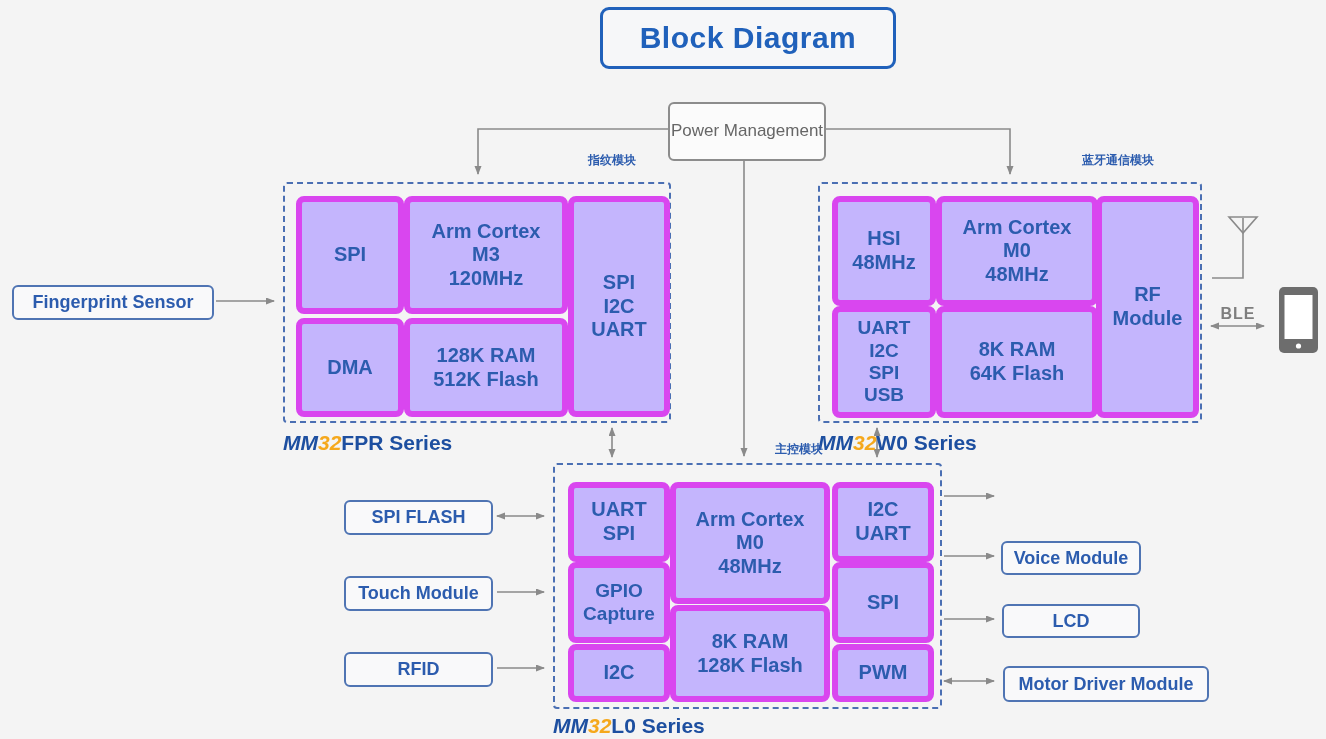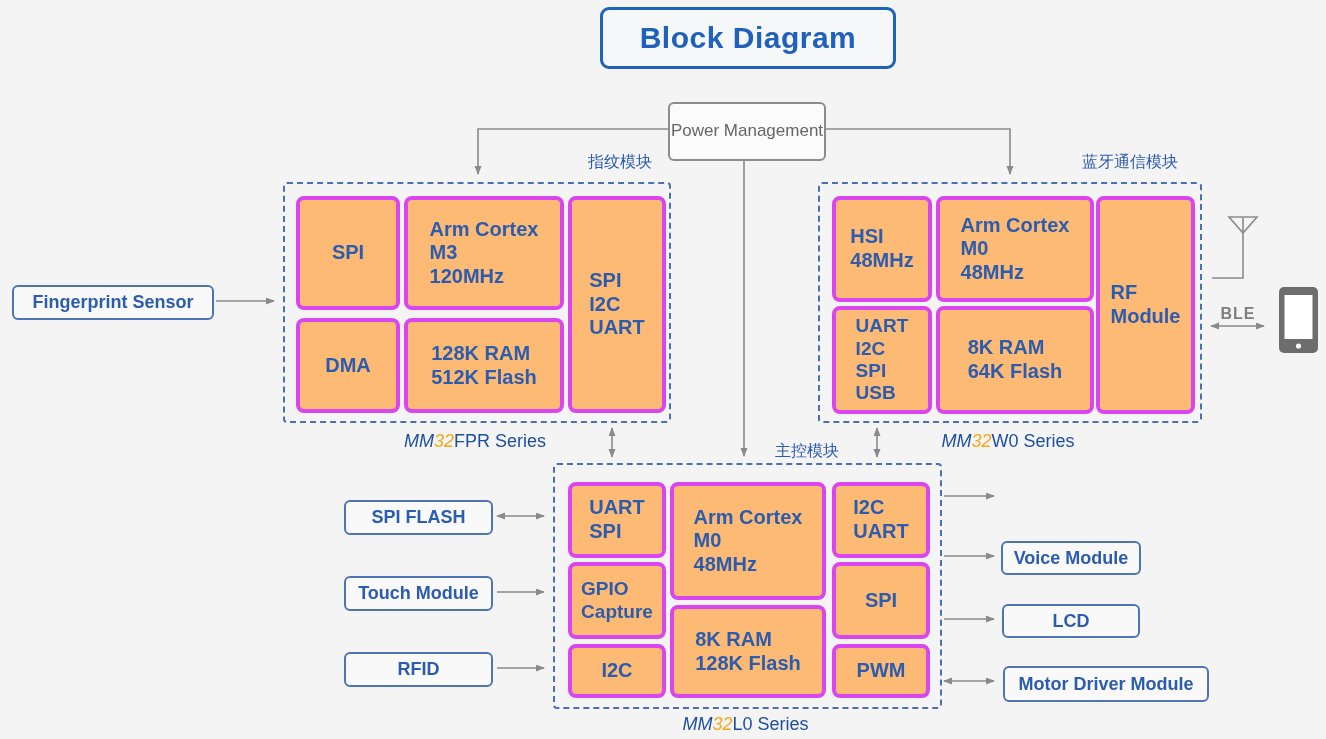--- a/index.html
+++ b/index.html
@@ -17,34 +17,34 @@
   .pm-box{
     position:absolute;left:668px;top:102px;width:154px;height:55px;
     border:2px solid #8c8c8c;border-radius:6px;background:#fbfbfb;
     display:flex;align-items:center;justify-content:center;text-align:center;
     color:#666;font-size:17px;line-height:1.3;font-weight:400;
   }
   .dashed{
     position:absolute;border:2px dashed #4a6fb3;border-radius:4px;background:transparent;
   }
   .chip{
-    position:absolute;border:4px solid #d946ef;border-radius:8px;background:#fdba74;
-    display:flex;align-items:center;justify-content:center;text-align:left;
+    position:absolute;border:6px solid #d946ef;border-radius:8px;background:#c4b5fd;
+    display:flex;align-items:center;justify-content:center;text-align:center;
     color:#2c5cae;font-weight:700;font-size:20px;line-height:1.18;white-space:pre-line;
   }
   .pill{
     position:absolute;border:2px solid #4f74b3;border-radius:6px;background:#f9f9fa;
     display:flex;align-items:center;justify-content:center;text-align:center;
     color:#2c5cae;font-weight:600;font-size:18px;white-space:nowrap;
   }
   .tag{
-    position:absolute;color:#2c5cae;font-weight:400;font-size:16px;white-space:nowrap;
+    position:absolute;color:#2c5cae;font-weight:700;font-size:12px;white-space:nowrap;
   }
   .series{
-    position:absolute;text-align:center;font-size:18px;font-weight:400;color:#1d4fa0;white-space:nowrap;
+    position:absolute;font-size:21px;font-weight:700;color:#1d4fa0;white-space:nowrap;
   }
   .series .mm{font-style:italic;color:#1d4fa0;}
   .series .num{font-style:italic;color:#f5a81c;}
   .series .rest{color:#1d4fa0;}
   .ble-label{
     position:absolute;left:1210px;top:305px;width:56px;text-align:center;
     color:#7e7e7e;font-size:16px;font-weight:700;letter-spacing:1px;
   }
 </style>
 </head>

